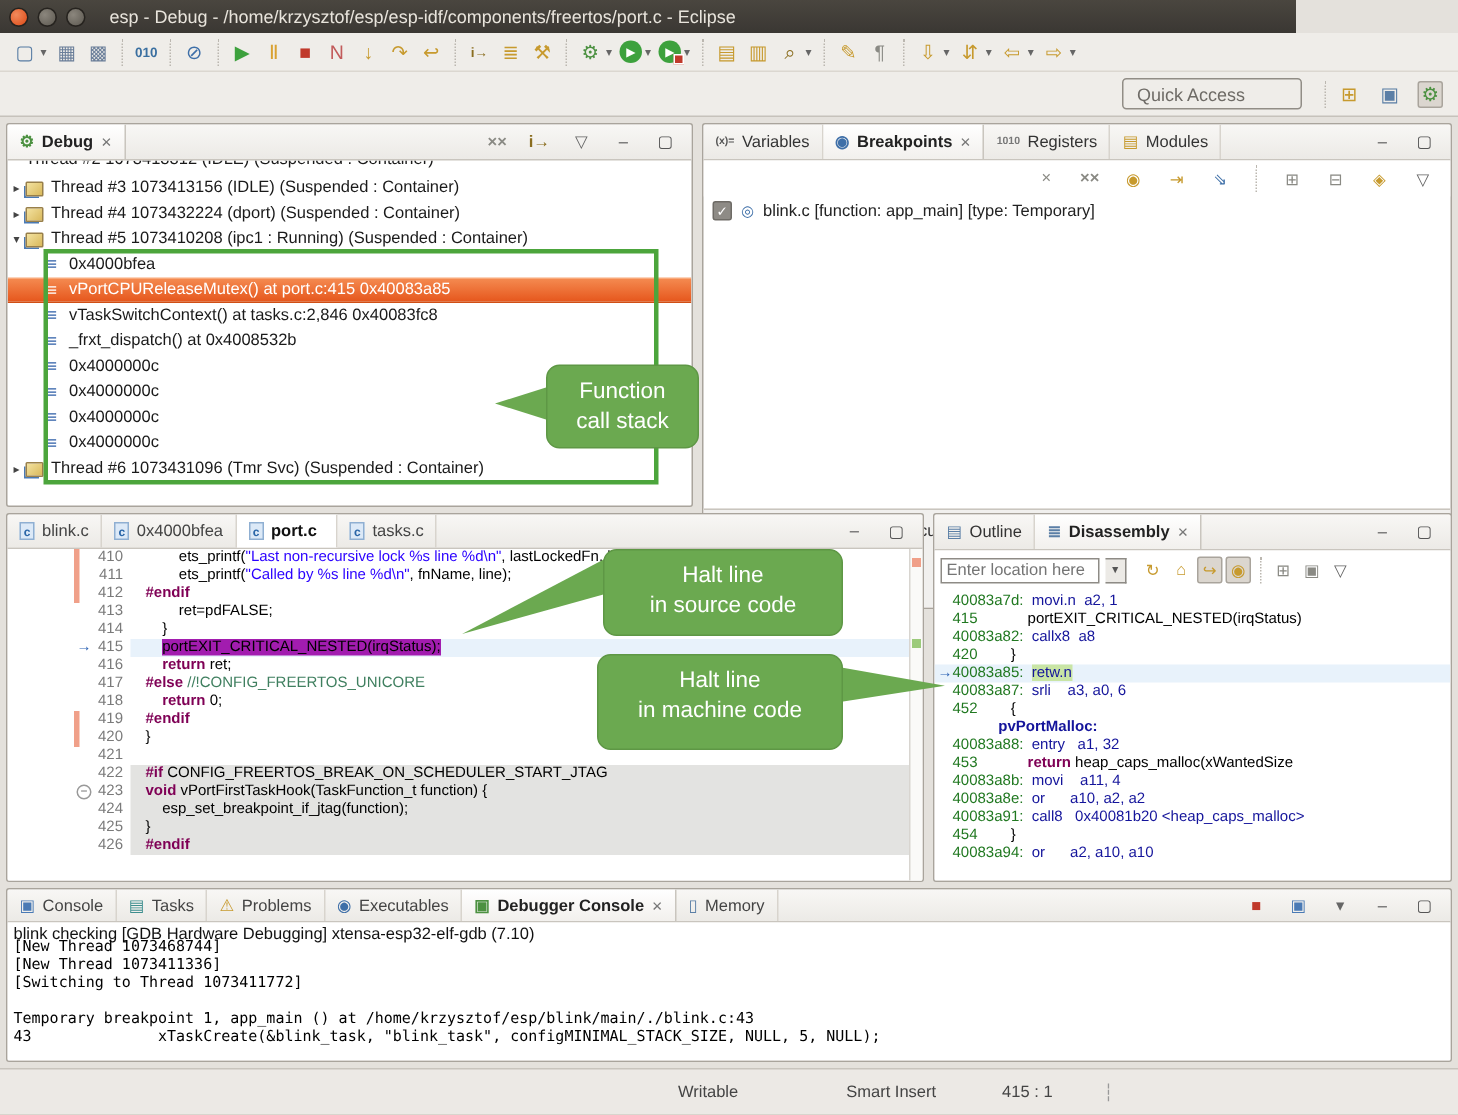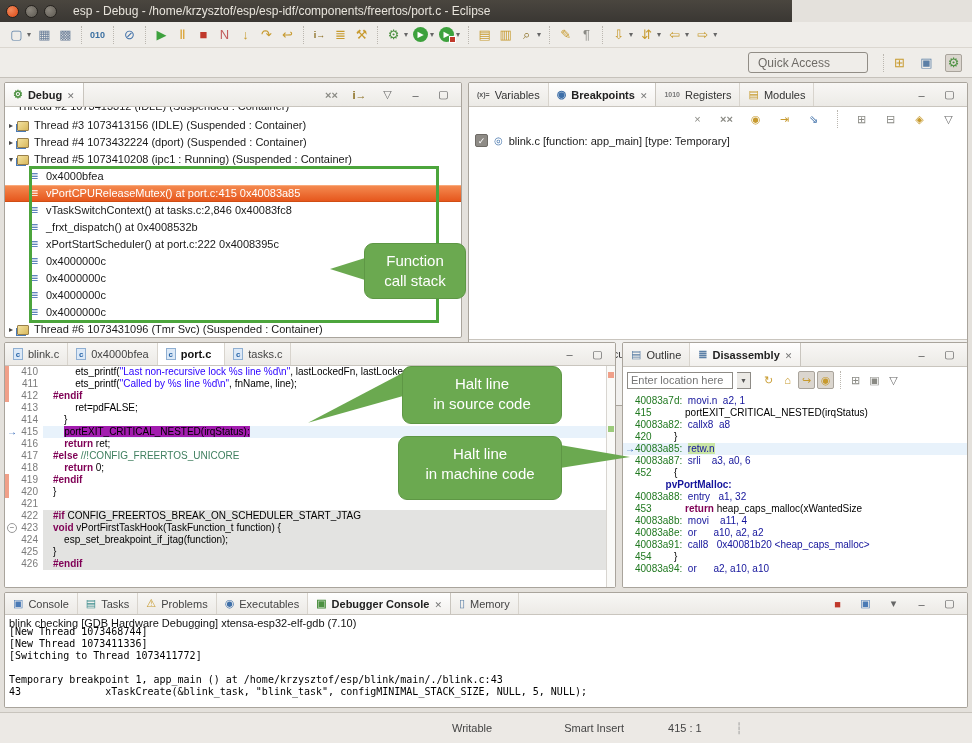--- a/index.html
+++ b/index.html
@@ -1,20 +1,20 @@
 <!DOCTYPE html>
 <html><head>
 <meta charset="utf-8">
 <style>
   html,body{margin:0;padding:0;background:#C9C5BE;}
   *{box-sizing:border-box;font-family:"Liberation Sans",sans-serif;}
   .screen{position:relative;width:972px;height:743px;background:#E4E1DC;overflow:hidden;}
 
   
-  .titlebar{position:absolute;left:0;top:0;width:792px;height:22px;
+  .titlebar{position:absolute;left:0;top:0;width:864px;height:22px;
     background:linear-gradient(#4A463F,#3A3733);display:flex;align-items:center;color:#E8E4DC;font-size:12px;}
   .winbtn{width:13px;height:13px;border-radius:50%;margin-left:6px;border:1px solid #26231F;}
   .winbtn.close{background:radial-gradient(circle at 35% 35%,#F08A5C,#DD4814);}
   .winbtn.min,.winbtn.max{background:radial-gradient(circle at 35% 35%,#8B867D,#5C5850);}
   .title-text{margin-left:16px;white-space:nowrap;}
 
   
   .tbrow1{position:absolute;left:0;top:22px;width:972px;height:26px;background:#EFEDE9;
     border-bottom:1px solid #DBD7D0;display:flex;align-items:center;padding-left:6px;}
   .tbrow2{position:absolute;left:0;top:48px;width:972px;height:30px;background:#EFEDE9;
@@ -84,21 +84,21 @@
   .chk::before{content:"✓";}
   [data-name="breakpoint-type-icon"]{color:#3E6FA8;font-size:10px;}
   .bp-details{position:absolute;left:0;bottom:0;width:100%;height:66px;background:#F1F0EE;
     border-top:1px solid #C9C5BE;font-size:11px;color:#333;padding:8px;}
 
   
   .etabs{height:23px;background:linear-gradient(#F8F7F5,#ECEAE6);border-bottom:1px solid #C9C5BE;
     display:flex;align-items:stretch;font-size:11px;color:#444;}
   .etab{display:flex;align-items:center;gap:5px;padding:0 8px;border-right:1px solid #D8D4CD;}
   .etab.active{background:#FFFFFF;font-weight:bold;color:#111;}
-  #editor-body{position:relative;display:block;height:222px;overflow:hidden;background:#fff;}
+  #editor-body{position:relative;display:block;height:222px;overflow:hidden;background:#fff;padding-left:44px;}
   .cl{height:12px;line-height:12px;display:flex;font-family:"DejaVu Sans Mono",monospace;font-size:10px;white-space:pre;}
   .ann{flex:none;width:12px;position:relative;}
   .ann.salmon{box-shadow:inset 4px 0 0 #F0A089;}
   .ann.ip::before{content:"→";position:absolute;left:2px;top:0;color:#2E64B5;font-weight:bold;font-size:10px;}
   .ann.fold::before{content:"−";position:absolute;left:2px;top:1px;width:8px;height:8px;border:1px solid #999;
     border-radius:50%;font-size:8px;line-height:7px;text-align:center;color:#666;background:#fff;}
   .lnum2{flex:none;width:26px;text-align:right;padding-right:5px;color:#7A7A7A;}
   .ct{flex:1;padding-left:10px;}
   .cl.halt .ct{background:#E8F2FB;}
   .cl.dim .ct{background:#E3E3E1;}
@@ -265,24 +265,20 @@
           <span class="frame-ic" data-name="stack-frame-icon"></span>
           <span data-name="stack-frame-label">vPortCPUReleaseMutex() at port.c:415 0x40083a85</span>
         </div>
         <div class="trow frame" data-name="stack-frame">
           <span class="frame-ic" data-name="stack-frame-icon"></span>
           <span data-name="stack-frame-label">vTaskSwitchContext() at tasks.c:2,846 0x40083fc8</span>
         </div>
         <div class="trow frame" data-name="stack-frame">
           <span class="frame-ic" data-name="stack-frame-icon"></span>
           <span data-name="stack-frame-label">_frxt_dispatch() at 0x4008532b</span>
-        </div>
-        <div class="trow frame" data-name="stack-frame">
-          <span class="frame-ic" data-name="stack-frame-icon"></span>
-          <span data-name="stack-frame-label">xPortStartScheduler() at port.c:222 0x4008395c</span>
         </div>
         <div class="trow frame" data-name="stack-frame">
           <span class="frame-ic" data-name="stack-frame-icon"></span>
           <span data-name="stack-frame-label">0x4000000c</span>
         </div>
         <div class="trow frame" data-name="stack-frame">
           <span class="frame-ic" data-name="stack-frame-icon"></span>
           <span data-name="stack-frame-label">0x4000000c</span>
         </div>
         <div class="trow frame" data-name="stack-frame">

